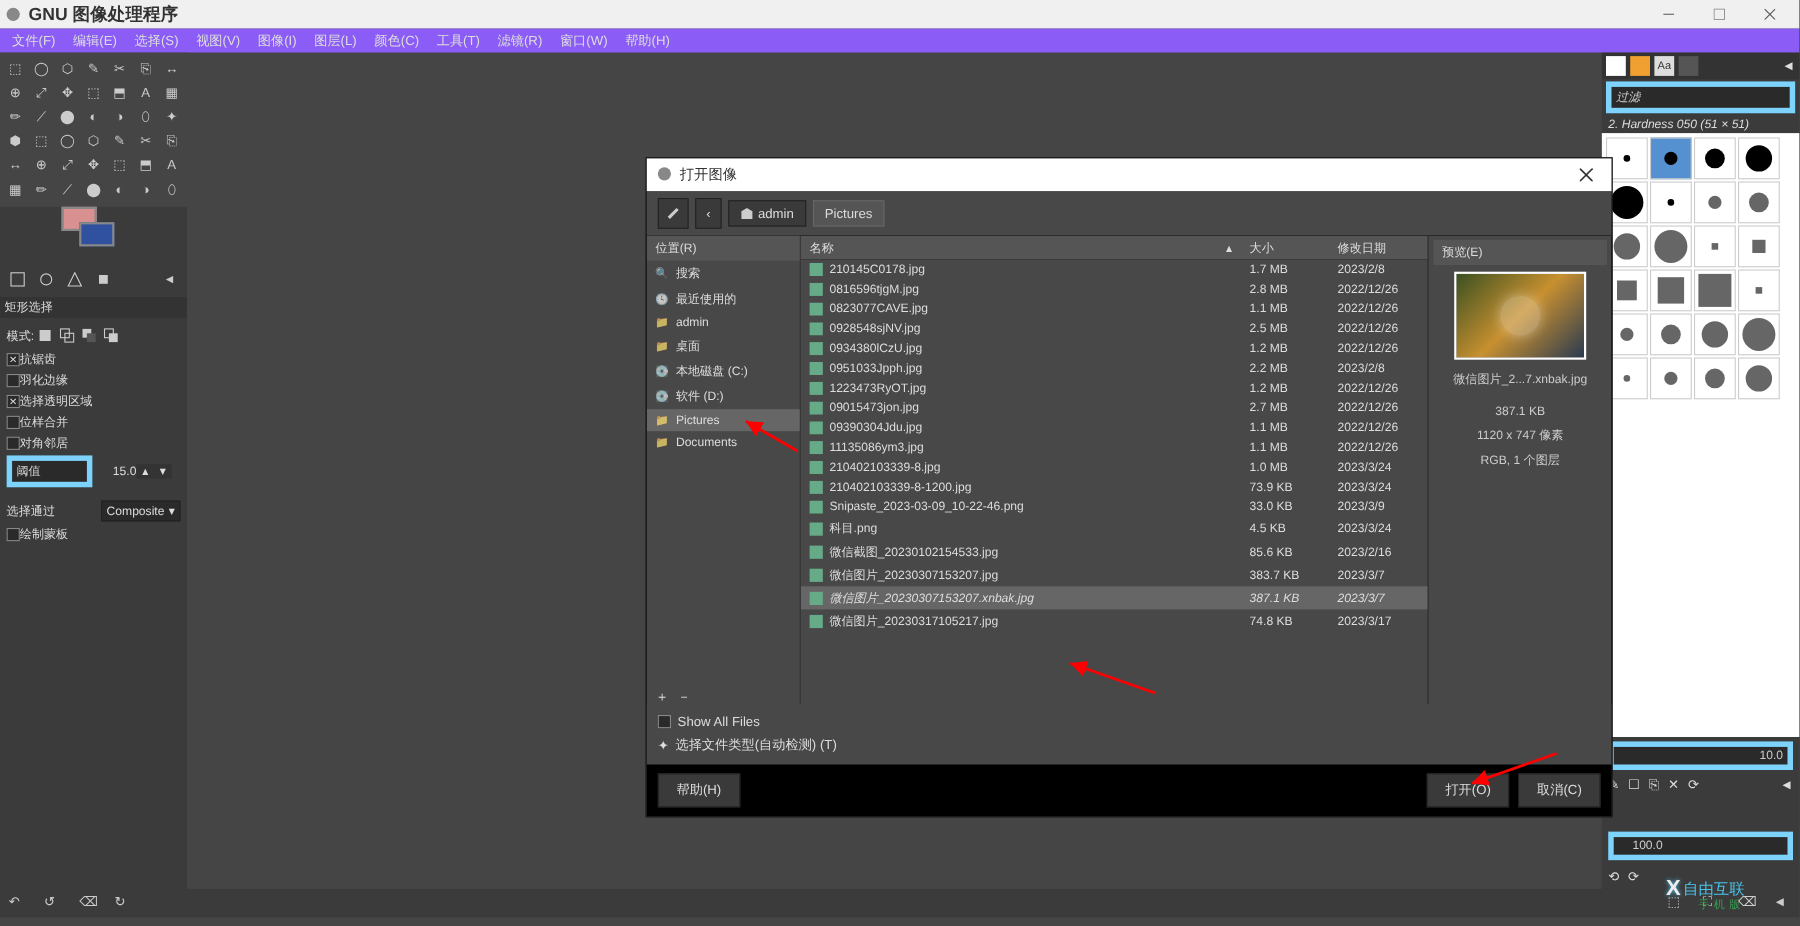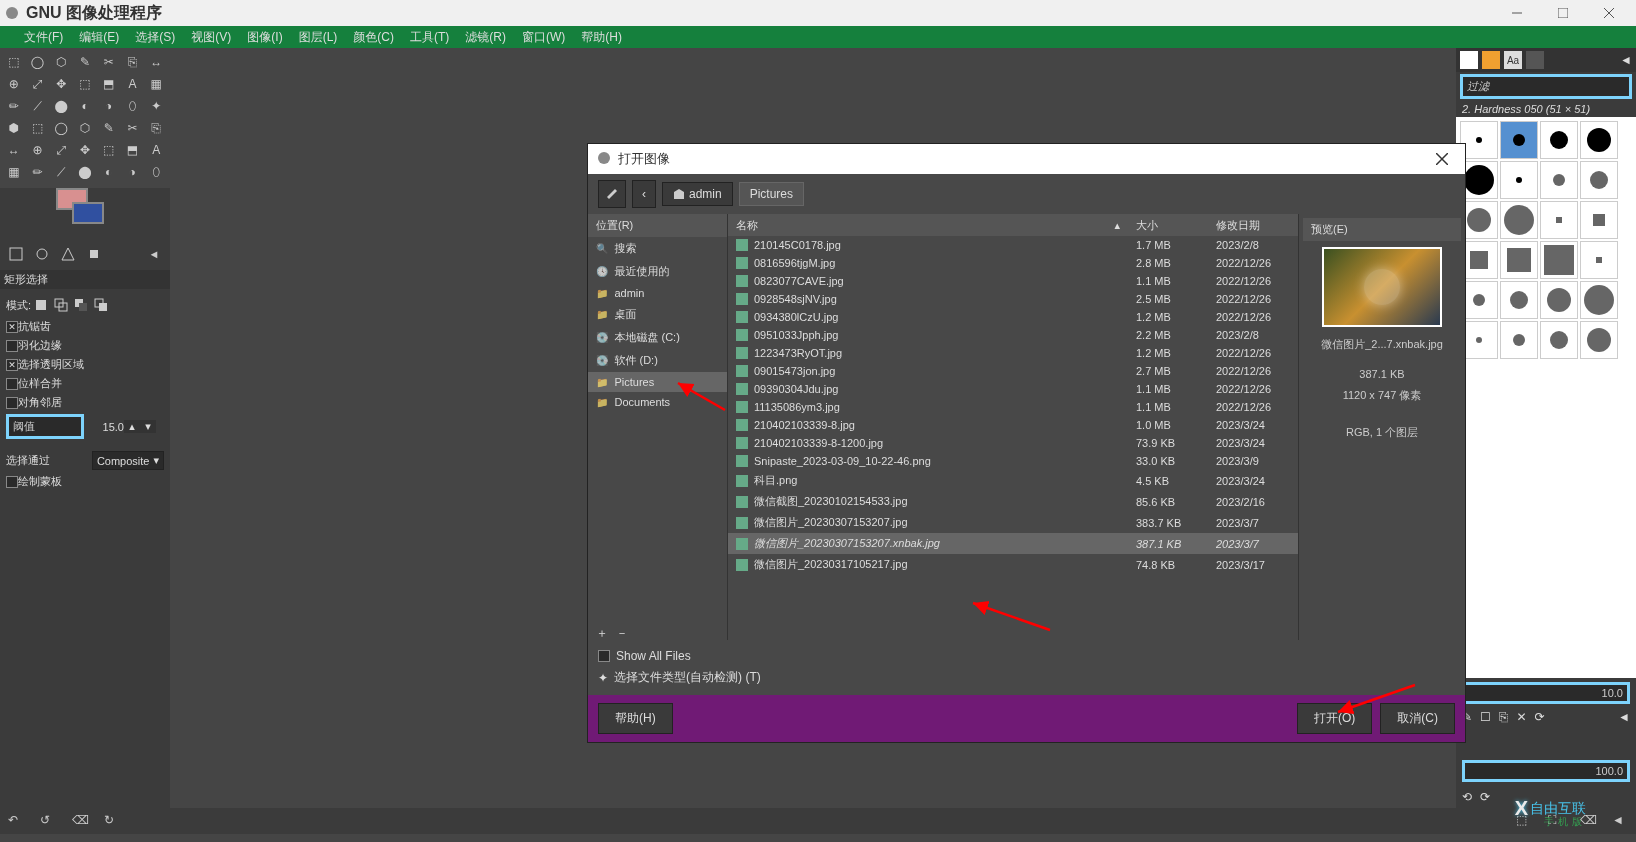--- a/index.html
+++ b/index.html
@@ -6,21 +6,21 @@
 body { width:1636px; height:842px; background:#454545; color:#ddd; font-size:12px; overflow:hidden; position:relative; }
 
 
 .title-bar { height:26px; background:#f0f0f0; color:#333; display:flex; align-items:center; padding:0 4px; }
 .title-bar .icon { width:16px; height:16px; margin-right:6px; }
 .title-bar .title { flex:1; font-size:16px;font-weight:bold; }
 .win-btn { width:46px; height:26px; display:flex; align-items:center; justify-content:center; color:#555; }
 .win-btn svg { width:10px; height:10px; }
 
 
-.menu-bar { height:22px; background:#15803d; display:flex; align-items:center; padding:0 16px; font-size:12px; }
+.menu-bar { height:22px; background:#8b5cf6; display:flex; align-items:center; padding:0 3px; font-size:12px; }
 .menu-item { padding:2px 8px; color:#ddd; }
 
 
 .main { display:flex; height:760px; background:#454545; }
 .left-panel { width:170px; background:#3b3b3b; display:flex; flex-direction:column; }
 .canvas-area { flex:1; background:#454545; position:relative; }
 .right-panel { width:180px; background:#3b3b3b; display:flex; flex-direction:column; }
 
 
 .toolbox { padding:4px; background:#454545; }
@@ -31,33 +31,33 @@
 
 .colors { padding:6px 8px 10px; position:relative; height:50px; }
 .swatch-fg { position:absolute; left:56px; top:0; width:32px; height:22px; background:#d89090; border:2px solid #888; }
 .swatch-bg { position:absolute; left:72px; top:14px; width:32px; height:22px; background:#3050a0; border:2px solid #888; }
 
 
 .tool-opts { background:#3b3b3b; padding:4px 6px; font-size:11px; }
 .tool-opts .hdr { background:#333; padding:2px 4px; margin:0 -6px 4px; }
 .opt-row { display:flex; align-items:center; padding:2px 0; gap:0; }
 .opt-check { width:12px; height:12px; border:1px solid #888; background:#2a2a2a; display:inline-flex; align-items:center; justify-content:center; font-size:9px; }
-.field { background:#2a2a2a; border:3px solid #7dd3fc; padding:2px 4px; color:#ccc; flex:1; font-size:11px; }
+.field { background:#2a2a2a; border:5px solid #7dd3fc; padding:2px 4px; color:#ccc; flex:1; font-size:11px; }
 .dropdown { background:#2a2a2a; border:1px solid #222; padding:2px 4px; display:flex; align-items:center; gap:4px; }
 
 
 .brush-tabs { height:24px; background:#333; display:flex; align-items:center; padding:0 4px; gap:4px; }
 .brush-tab { width:18px; height:18px; background:#555; }
 .brush-filter { padding:2px 4px; }
 .brush-grid { flex:1; background:#fff; padding:4px; display:flex; flex-wrap:wrap; gap:2px; align-content:flex-start; }
 .brush-cell { width:38px; height:38px; border:1px solid #ccc; display:flex; align-items:center; justify-content:center; background:#fff; }
 .brush-cell.sel { background:#5590d0; }
 
 
-.dialog { position:absolute; left:587px; top:143px; width:879px; height:600px; background:#701a75; border:1px solid #222; display:flex; flex-direction:column; z-index:100; }
+.dialog { position:absolute; left:587px; top:143px; width:879px; height:600px; background:#000000; border:1px solid #222; display:flex; flex-direction:column; z-index:100; }
 .dlg-title { height:30px; background:#fff; color:#333; display:flex; align-items:center; padding:0 8px; }
 .dlg-title .txt { flex:1; font-size:13px; }
 .dlg-close { width:30px; height:30px; display:flex; align-items:center; justify-content:center; }
 .dlg-toolbar { height:40px; background:#484848; display:flex; align-items:center; gap:6px; padding:0 10px; }
 .dlg-tb-btn { width:28px; height:28px; background:#3a3a3a; border:1px solid #222; display:flex; align-items:center; justify-content:center; }
 .crumb { padding:4px 10px; background:#3a3a3a; border:1px solid #222; display:flex; align-items:center; gap:4px; }
 .crumb.active { background:#555; border-color:#666; }
 .dlg-body { flex:1; display:flex; overflow:hidden; }
 .dlg-sidebar { width:140px; background:#484848; border-right:1px solid #333; }
 .dlg-sb-hdr { background:#555; padding:4px 8px; font-size:11px; }
@@ -399,21 +399,21 @@
     <div style="padding:2px 6px;display:flex;gap:8px;">
       <span>✎</span>
       <span>☐</span>
       <span>⎘</span>
       <span>✕</span>
       <span>⟳</span>
       <span style="flex:1"></span>
       <span>◄</span>
     </div>
     <div style="padding:4px 6px;display:flex;gap:4px;margin-top:30px;">
-        <span class="field" style="text-align:right;padding-left:17px;">100.0</span>
+        <span class="field" style="text-align:left;padding-left:17px;">100.0</span>
       </div>
     <div style="padding:4px 6px;display:flex;gap:8px;">
       <span>⟲</span>
       <span>⟳</span>
     </div>
   </div>
 </div>
 
 <div class="status-bar">
   <span class="sb-icon">↶</span>
@@ -654,21 +654,21 @@
             <div class="fl-date">2023/3/17</div>
           </div>
         </div>
     </div>
     <div class="dlg-preview">
       <div class="pv-hdr">预览(E)</div>
       <div class="pv-img"></div>
       <div class="pv-info">微信图片_2...7.xnbak.jpg</div>
       <div class="pv-info" style="font-style:normal;margin-top:8px;">387.1 KB</div>
       <div class="pv-info" style="font-style:normal;">1120 x 747 像素</div>
-      <div class="pv-info" style="font-style:normal;margin-top:14px;">RGB, 1 个图层</div>
+      <div class="pv-info" style="font-style:normal;">RGB, 1 个图层</div>
     </div>
   </div>
   <div class="dlg-footer">
     <div class="dlg-foot-row">
         <span class="opt-check"></span>
         <span>Show All Files</span>
       </div>
     <div class="dlg-foot-row">
         <span>✦</span>
         <span>选择文件类型(自动检测) (T)</span>

